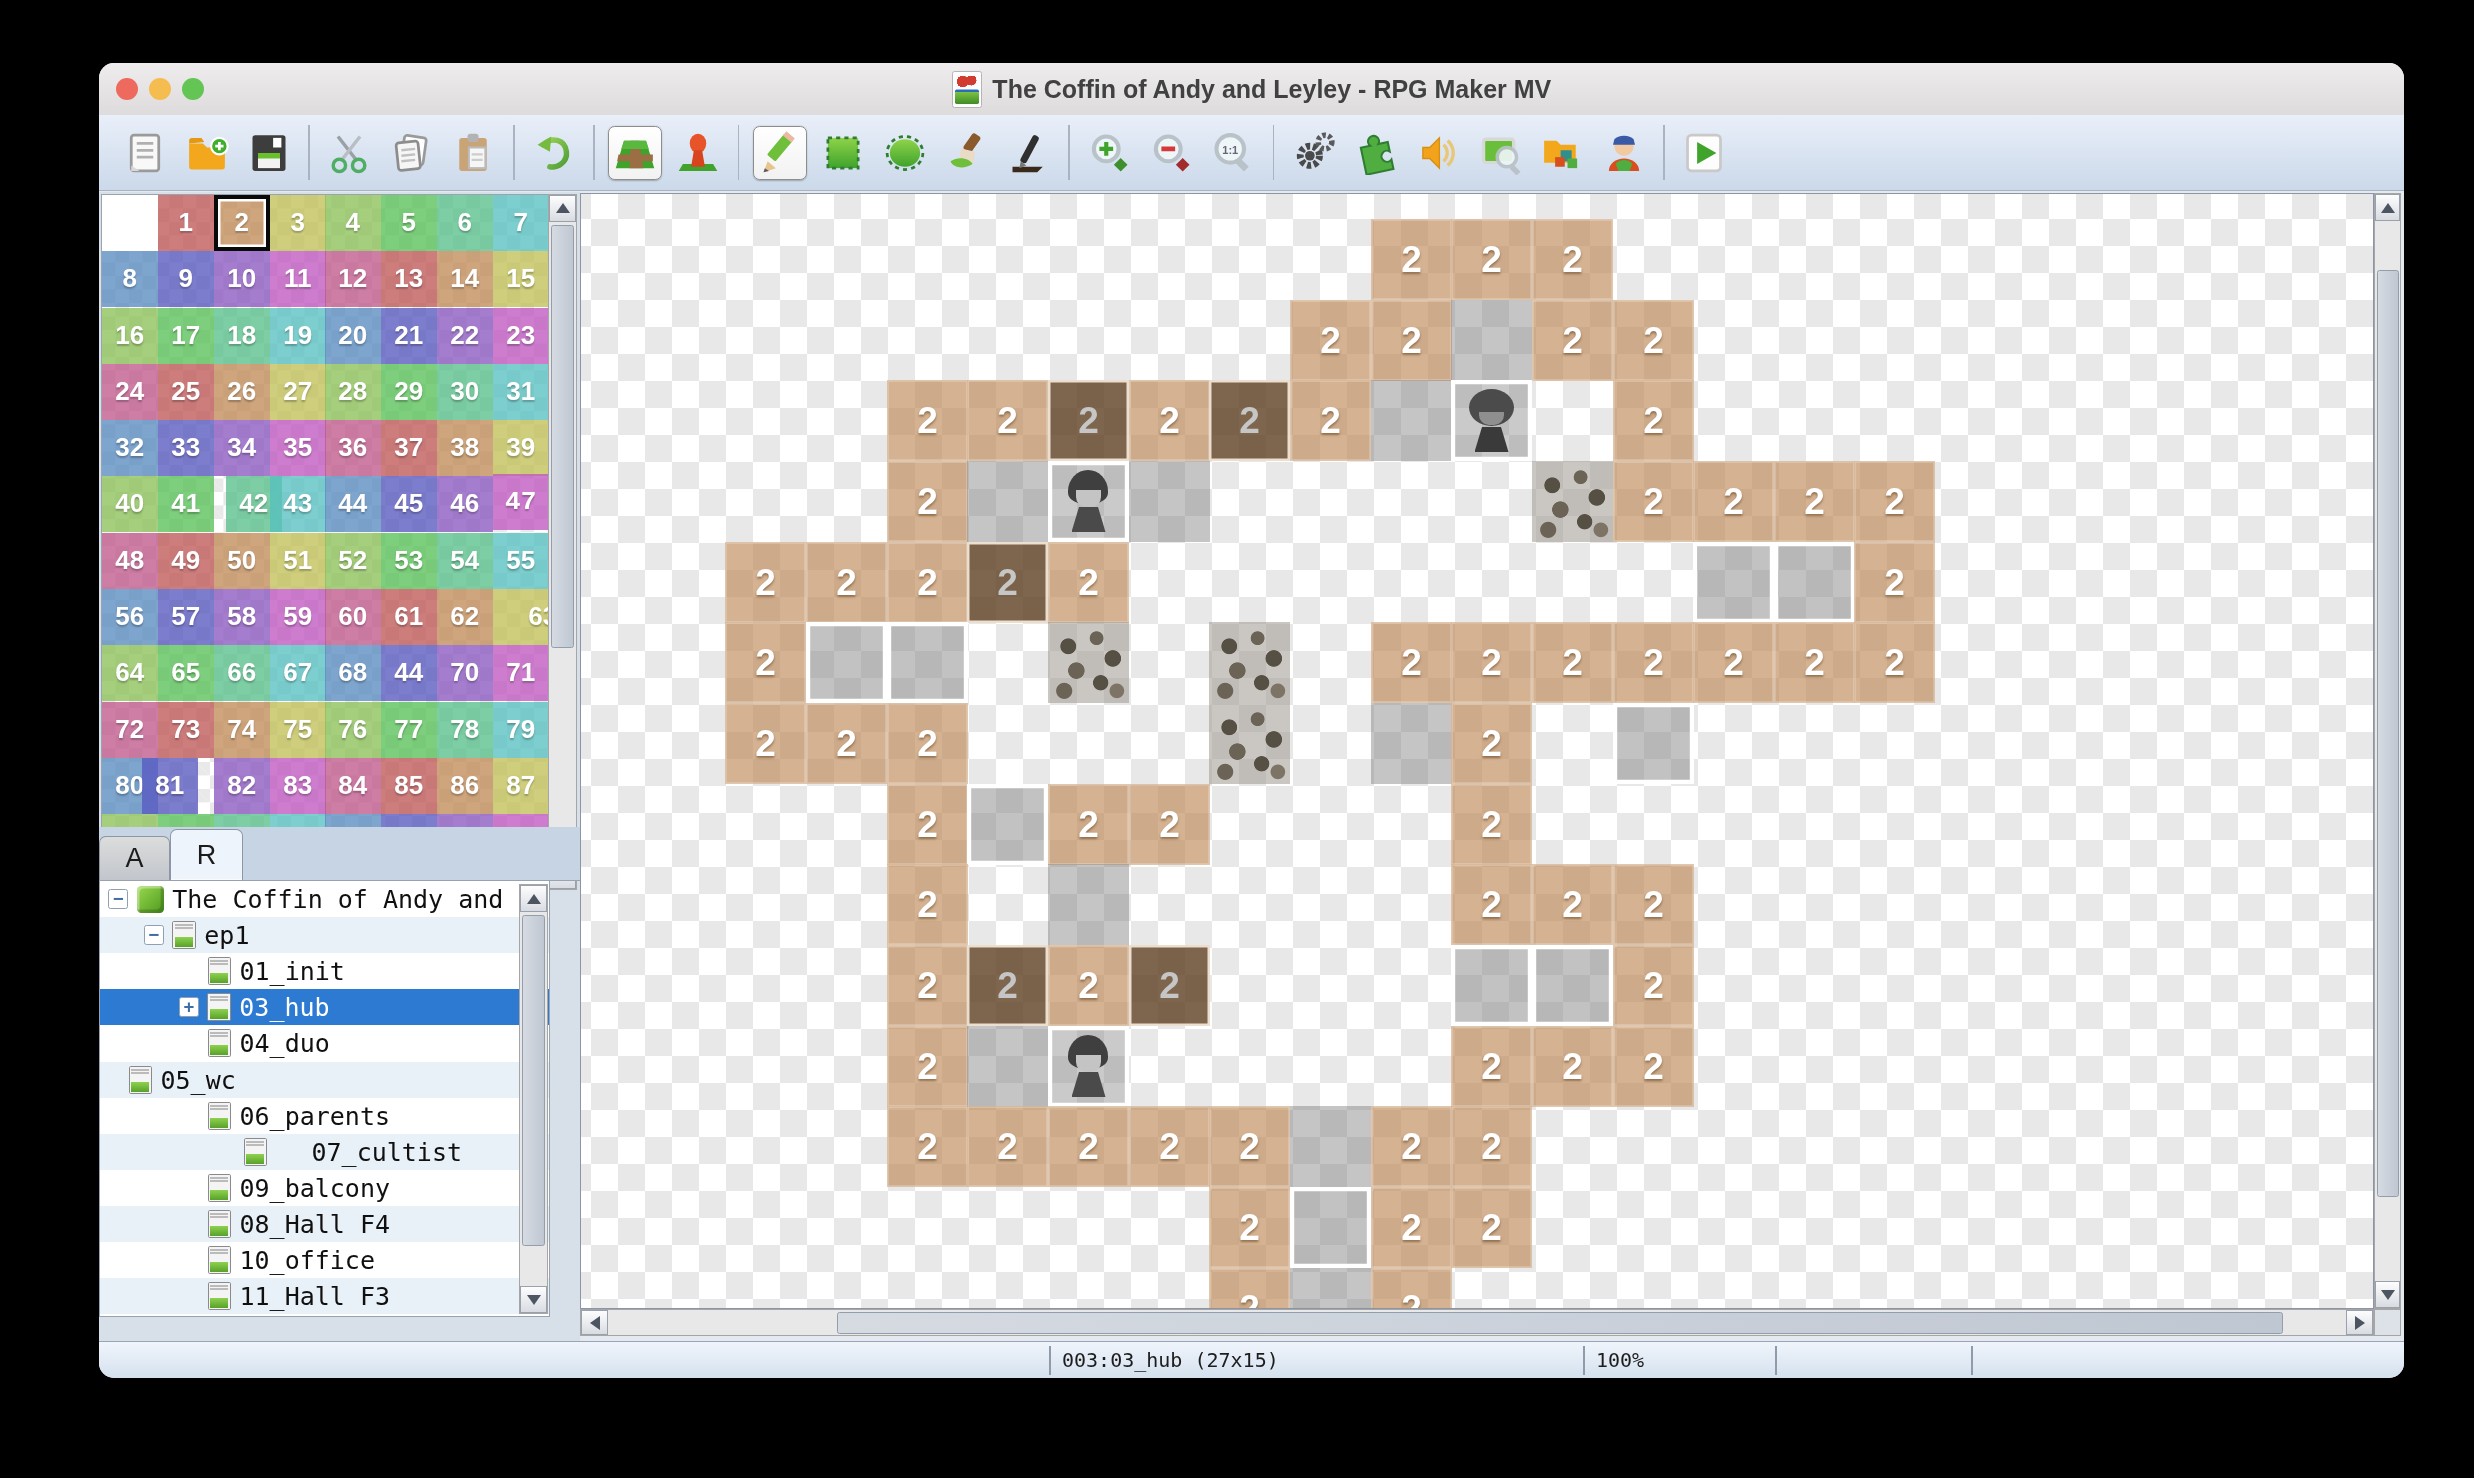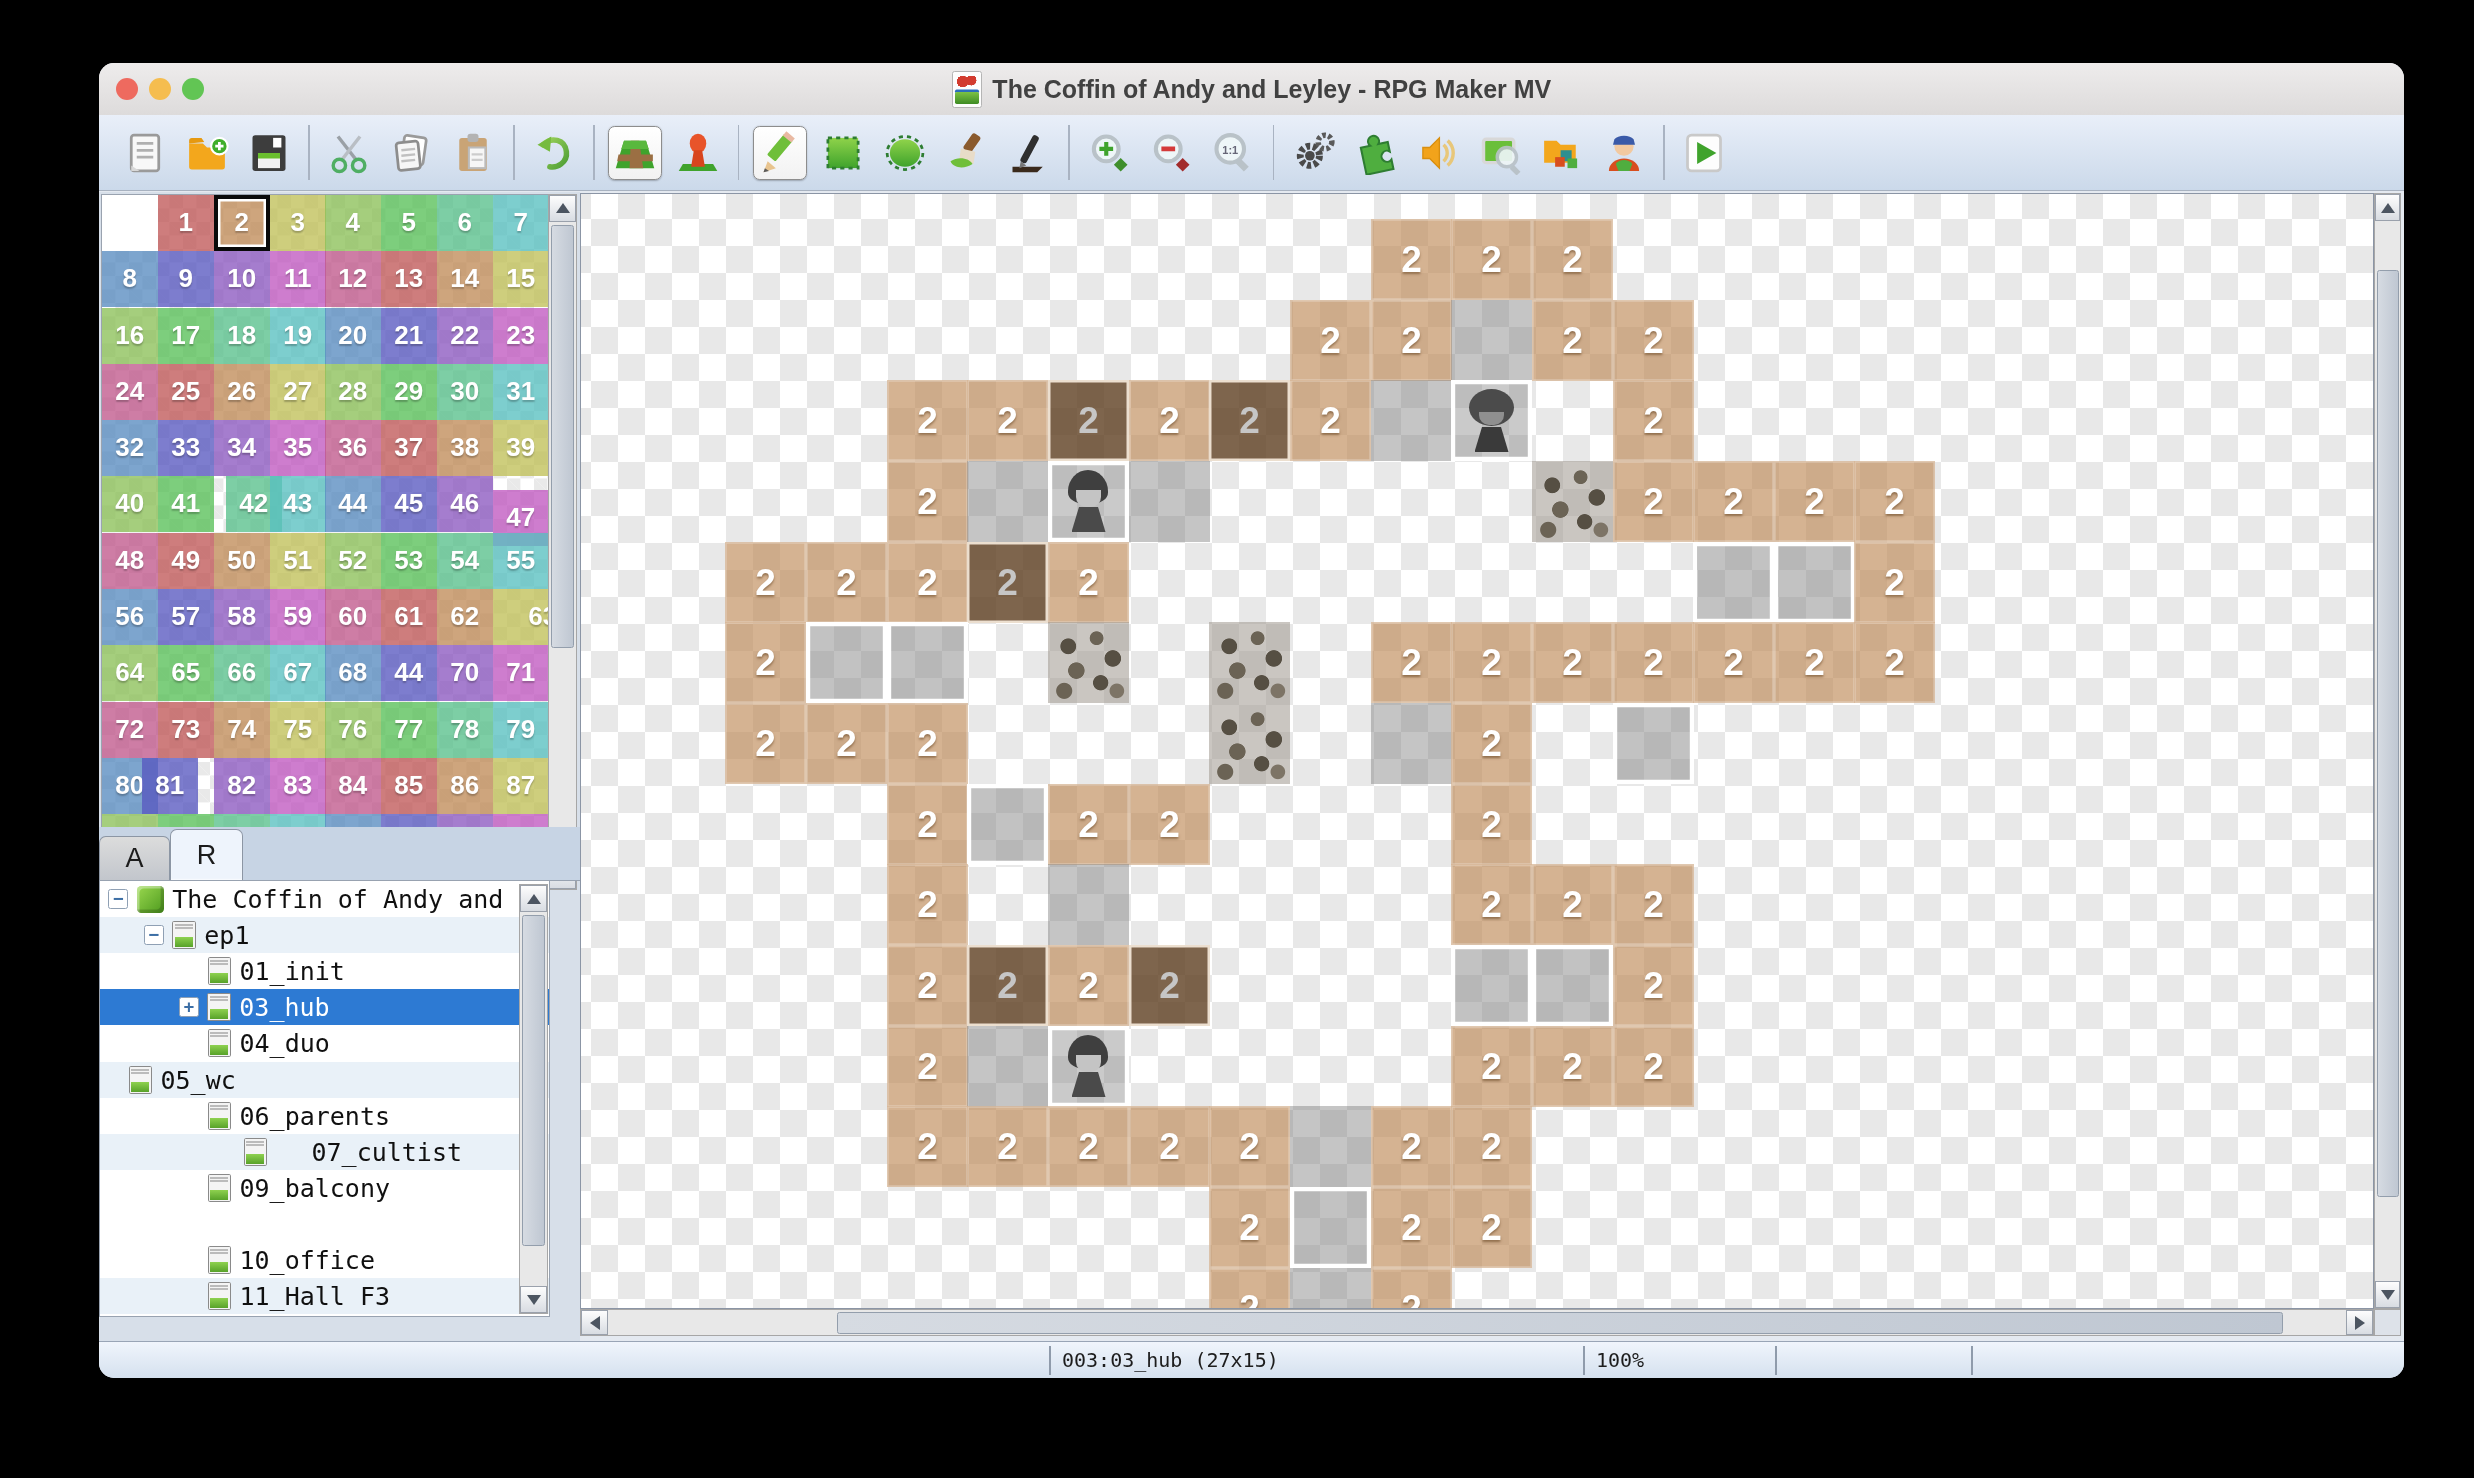--- a/index.html
+++ b/index.html
@@ -344,21 +344,21 @@
         <div class="pcell" style="left: 279px; top: 225px; background: rgba(192, 89, 89, 0.78);">37</div>
         <div class="pcell" style="left: 335px; top: 225px; background: rgba(192, 140, 89, 0.78);">38</div>
         <div class="pcell" style="left: 391px; top: 225px; background: rgba(192, 192, 89, 0.78);">39</div>
         <div class="pcell" style="left: 0px; top: 281px; background: rgba(140, 192, 89, 0.78);">40</div>
         <div class="pcell" style="left: 56px; top: 281px; background: rgba(89, 192, 89, 0.78);">41</div>
         <div class="pcell" style="left: 112px; top: 281px; background: rgba(89, 192, 140, 0.78); margin-left: 12px;">42</div>
         <div class="pcell" style="left: 168px; top: 281px; background: rgba(89, 192, 192, 0.78);">43</div>
         <div class="pcell" style="left: 223px; top: 281px; background: rgba(89, 140, 192, 0.78);">44</div>
         <div class="pcell" style="left: 279px; top: 281px; background: rgba(89, 89, 192, 0.78);">45</div>
         <div class="pcell" style="left: 335px; top: 281px; background: rgba(140, 89, 192, 0.78);">46</div>
-        <div class="pcell" style="left: 391px; top: 295px; background: rgba(192, 89, 192, 0.78);">47</div>
+        <div class="pcell" style="left: 391px; top: 279px; background: rgba(192, 89, 192, 0.78); font-family: Liberation Mono, monospace;">47</div>
         <div class="pcell" style="left: 0px; top: 338px; background: rgba(192, 89, 140, 0.78);">48</div>
         <div class="pcell" style="left: 56px; top: 338px; background: rgba(192, 89, 89, 0.78);">49</div>
         <div class="pcell" style="left: 112px; top: 338px; background: rgba(192, 140, 89, 0.78);">50</div>
         <div class="pcell" style="left: 168px; top: 338px; background: rgba(192, 192, 89, 0.78);">51</div>
         <div class="pcell" style="left: 223px; top: 338px; background: rgba(140, 192, 89, 0.78);">52</div>
         <div class="pcell" style="left: 279px; top: 338px; background: rgba(89, 192, 89, 0.78);">53</div>
         <div class="pcell" style="left: 335px; top: 338px; background: rgba(89, 192, 140, 0.78);">54</div>
         <div class="pcell" style="left: 391px; top: 338px; background: rgba(89, 192, 192, 0.78);">55</div>
         <div class="pcell" style="left: 0px; top: 394px; background: rgba(89, 140, 192, 0.78);">56</div>
         <div class="pcell" style="left: 56px; top: 394px; background: rgba(89, 89, 192, 0.78);">57</div>
@@ -459,20 +459,25 @@
       </div>
       <div class="trow stripe" style="top: 253px; padding-left: 79px; gap: 36px;">
         <div style="width: 28.6px; flex: 0 0 auto;"></div>
         <div class="ico-map"></div>
         <span>07_cultist</span>
       </div>
       <div class="trow" style="top: 289px; padding-left: 79px;">
         <div style="width: 28.6px; flex: 0 0 auto;"></div>
         <div class="ico-map"></div>
         <span>09_balcony</span>
+      </div>
+      <div class="trow stripe" style="top: 325px; padding-left: 79px;">
+        <div style="width: 28.6px; flex: 0 0 auto;"></div>
+        <div class="ico-map"></div>
+        <span>08_Hall F4</span>
       </div>
       <div class="trow" style="top: 361px; padding-left: 79px;">
         <div style="width: 28.6px; flex: 0 0 auto;"></div>
         <div class="ico-map"></div>
         <span>10_office</span>
       </div>
       <div class="trow stripe" style="top: 397px; padding-left: 79px;">
         <div style="width: 28.6px; flex: 0 0 auto;"></div>
         <div class="ico-map"></div>
         <span>11_Hall F3</span>

